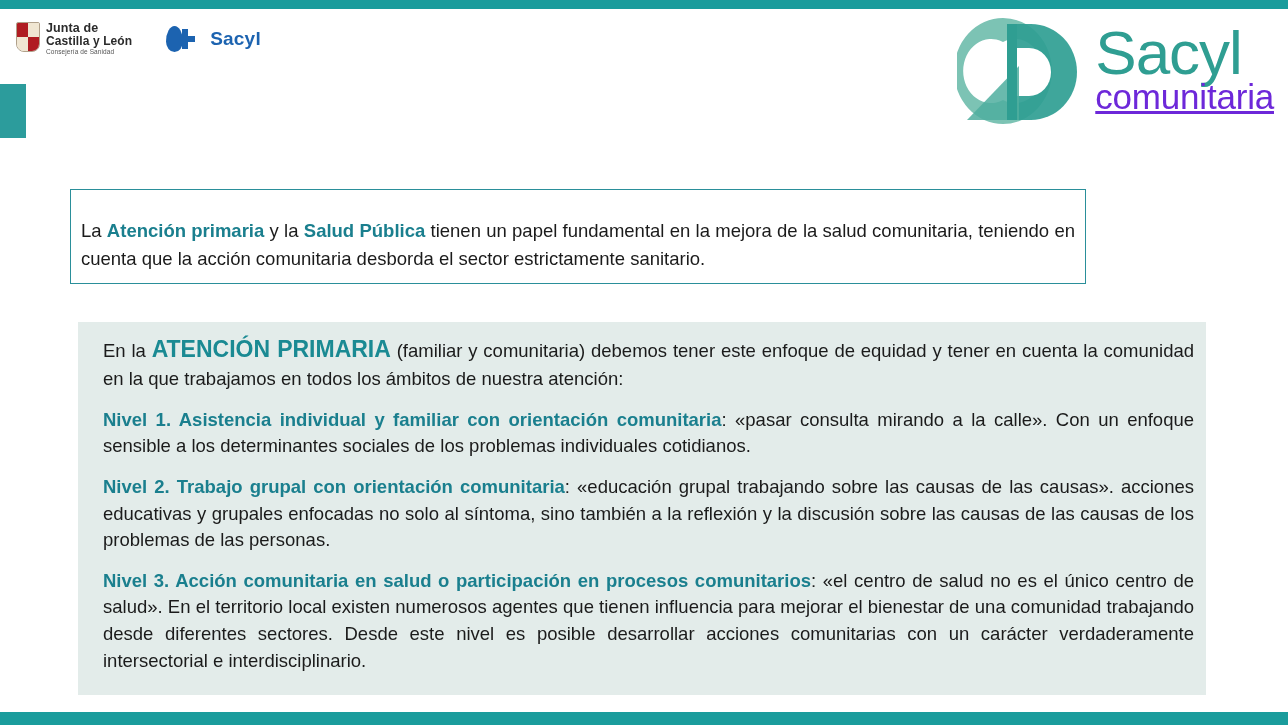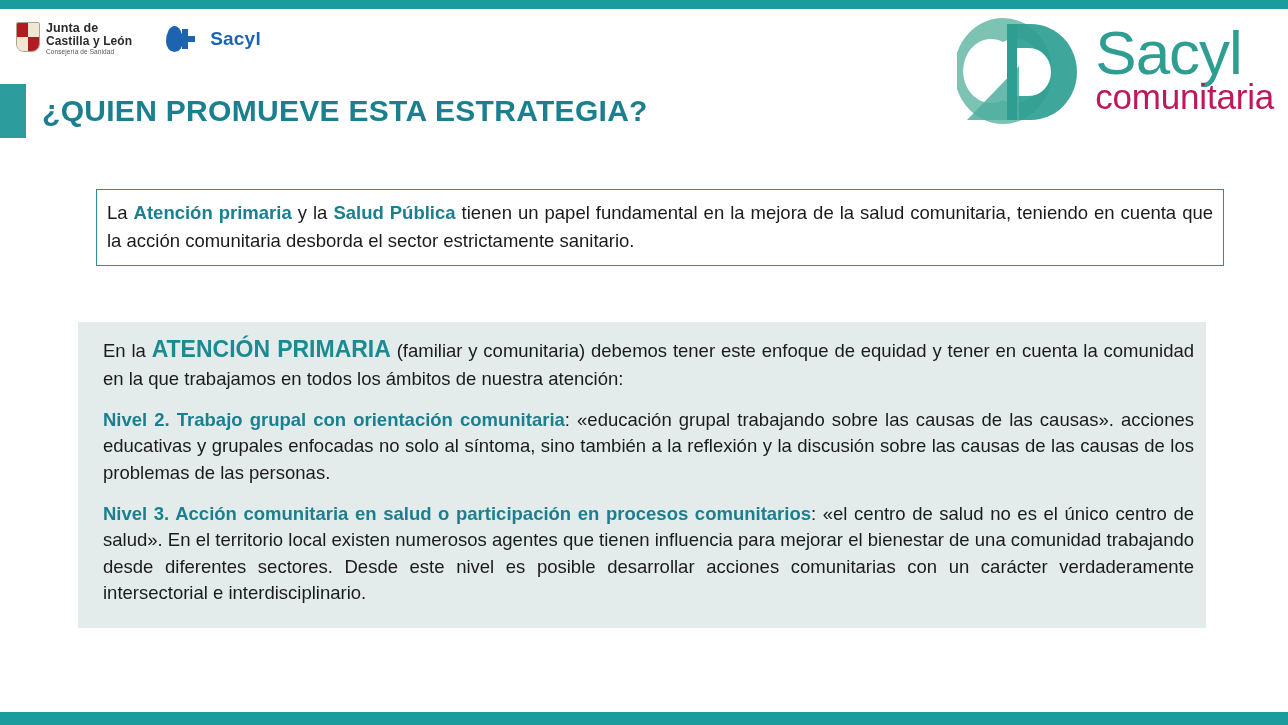--- a/index.html
+++ b/index.html
@@ -122,22 +122,23 @@
     line-height: .92;
     padding-bottom: 6px;
   }
   .brand-words .w1 {
     font-size: 62px;
     color: #2f9e92;
     letter-spacing: -1px;
   }
   .brand-words .w2 {
     font-size: 35px;
-    color: #be185d;
+    color: #6d28d9;
     letter-spacing: -.2px;
+    text-decoration: underline;
   }
 
   
   .title-block {
     position: absolute;
     left: 0; top: 84px;
     display: flex;
     align-items: center;
   }
   .title-tab {
@@ -149,25 +150,25 @@
     font-size: 30px;
     font-weight: bold;
     color: #1a7f8e;
     letter-spacing: .3px;
     white-space: nowrap;
   }
 
   
   .intro-box {
     position: absolute;
-    left: 96px; top: 189px;
-    width: 1128px;
+    left: 70px; top: 189px;
+    width: 1016px;
     border: 1px solid #2a8f9a;
     background: #ffffff;
-    padding: 9px 10px 10px 10px;
+    padding: 27px 10px 10px 10px;
     box-sizing: border-box;
   }
   .intro-box p {
     margin: 0;
     font-size: 18.5px;
     color: #1b1b1b;
     line-height: 1.5;
     text-align: justify;
     text-justify: inter-word;
   }
@@ -251,29 +252,29 @@
     </svg>
   </div>
   <div class="brand-words">
     <div class="w1">Sacyl</div>
     <div class="w2">comunitaria</div>
   </div>
 </div>
 
 <div class="title-block">
   <div class="title-tab"></div>
-  <div class="title-text">¿QUIEN  PROMUEVE  ESTA ESTRATEGIA?</div>
 </div>
 
 <div class="intro-box">
   <p><span>La </span><span class="hl">Atención  primaria</span><span> y la </span><span class="hl">Salud Pública</span><span> tienen un papel fundamental en la mejora de la salud comunitaria, teniendo en cuenta que la acción comunitaria desborda el sector estrictamente sanitario.</span></p>
 </div>
 
 <div class="content-box">
   <p><span>En la </span><span class="big-hl">ATENCIÓN PRIMARIA</span><span> (familiar y comunitaria) debemos tener este enfoque de equidad y tener en cuenta la comunidad  en la que trabajamos  en todos los ámbitos de nuestra atención:</span></p>
 
+  <p><span class="lvl">Nivel 1. Asistencia individual y familiar con orientación comunitaria</span><span>: «pasar consulta mirando a la calle». Con un enfoque sensible a los determinantes  sociales de los problemas  individuales cotidianos.</span></p>
 
   <p><span class="lvl">Nivel 2. Trabajo grupal con orientación comunitaria</span><span>: «educación grupal trabajando sobre las causas de las causas». acciones educativas y grupales enfocadas no solo al síntoma, sino también a la reflexión y la discusión sobre las causas de las causas de los problemas  de las personas.</span></p>
 
   <p><span class="lvl">Nivel 3. Acción comunitaria en salud o participación en procesos comunitarios</span><span>: «el centro de salud no es el único  centro  de  salud».  En  el  territorio  local  existen  numerosos  agentes  que  tienen  influencia  para  mejorar  el bienestar de una comunidad trabajando desde diferentes sectores. Desde este nivel es posible desarrollar acciones comunitarias con un carácter verdaderamente intersectorial e interdisciplinario.</span></p>
 </div>
 
 <div class="bar-bottom"></div>
 
 </body></html>

